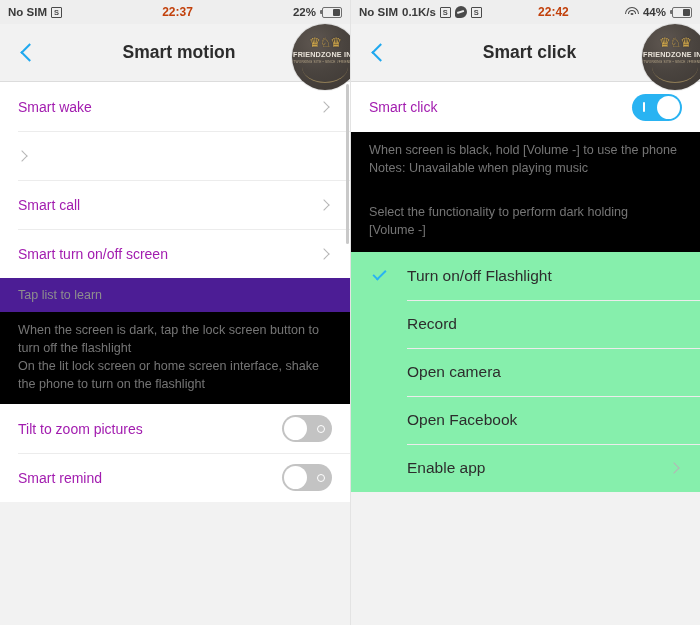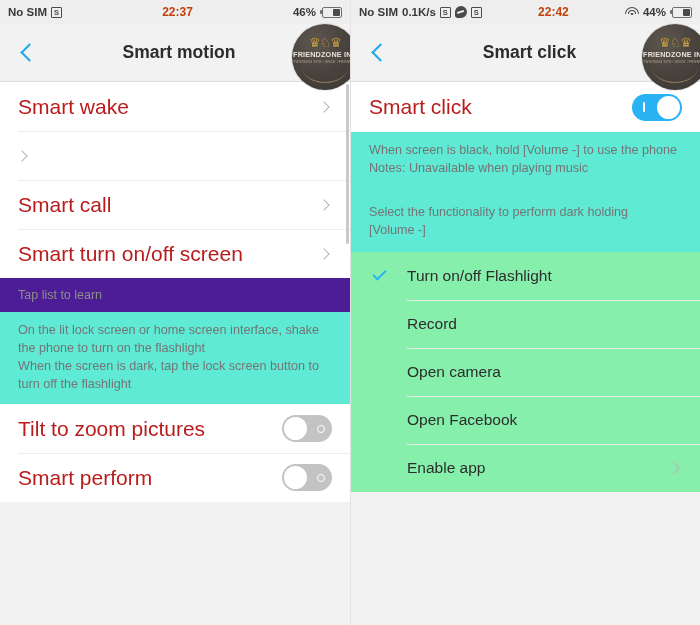--- a/index.html
+++ b/index.html
@@ -99,32 +99,32 @@
   .content { height: calc(625px - 24px - 59px); background: #f2f2f2; position: relative; }
 
   .card { background: #ffffff; }
   .row {
     height: 49px; display: flex; align-items: center;
     padding: 0 18px; background: #ffffff; position: relative;
   }
   .row + .row::before {
     content: ""; position: absolute; left: 18px; right: 0; top: 0; height: 1px; background: #ececec;
   }
-  .row-label { font-size: 21px; color: #b91c1c; flex: 1; }
+  .row-label { font-size: 14px; color: #a21caf; flex: 1; }
   .chev-right {
     width: 8px; height: 8px; border-top: 1.7px solid #b6b6b6; border-right: 1.7px solid #b6b6b6;
     transform: rotate(45deg); margin-right: 4px;
   }
 
   .hint {
     background: #4c1d95; padding: 9px 18px 8px 18px;
     font-size: 12.5px; color: #8e8e8e; line-height: 1.35;
   }
   .desc {
-    background: #5eead4; padding: 10px 18px 11px 18px;
+    background: #000000; padding: 10px 18px 11px 18px;
     font-size: 12.6px; color: #757575; line-height: 1.42;
   }
   .desc p { margin: 0; }
 
   
   .toggle { width: 50px; height: 27px; border-radius: 14px; position: relative; flex: none; }
   .toggle.off { background: #c3c3c3; }
   .toggle.off .knob {
     position: absolute; left: 2px; top: 2px; width: 23px; height: 23px;
     border-radius: 50%; background: #ffffff;
@@ -173,21 +173,21 @@
 
   <div class="panel">
 
     <div class="statusbar">
       <div class="sb-left">
         <span>No SIM</span>
         <span class="ico-sbox">S</span>
       </div>
       <div class="sb-center">22:37</div>
       <div class="sb-right">
-        <span>46%</span>
+        <span>22%</span>
         <span class="battery">
           <span class="nub"></span>
           <span class="body">
             <span class="fill" style="width:46%"></span>
           </span>
         </span>
       </div>
     </div>
 
     <div class="header">
@@ -220,34 +220,34 @@
         <div class="row">
           <span class="row-label">Smart turn on/off screen</span>
           <span class="chev-right"></span>
         </div>
       </div>
 
       <div class="hint">Tap list to learn</div>
 
 
       <div class="desc">
+        <p>When the screen is dark, tap the lock screen button to turn off the flashlight</p>
         <p>On the lit lock screen or home screen interface, shake the phone to turn on the flashlight</p>
-        <p>When the screen is dark, tap the lock screen button to turn off the flashlight</p>
       </div>
 
       <div class="card">
         <div class="row">
           <span class="row-label">Tilt to zoom pictures</span>
           <span class="toggle off">
             <span class="knob"></span>
             <span class="mark"></span>
           </span>
         </div>
         <div class="row">
-          <span class="row-label">Smart perform</span>
+          <span class="row-label">Smart remind</span>
           <span class="toggle off">
             <span class="knob"></span>
             <span class="mark"></span>
           </span>
         </div>
       </div>
 
       <div class="scrollbar" style="top:2px;height:160px;"></div>
     </div>
   </div>

